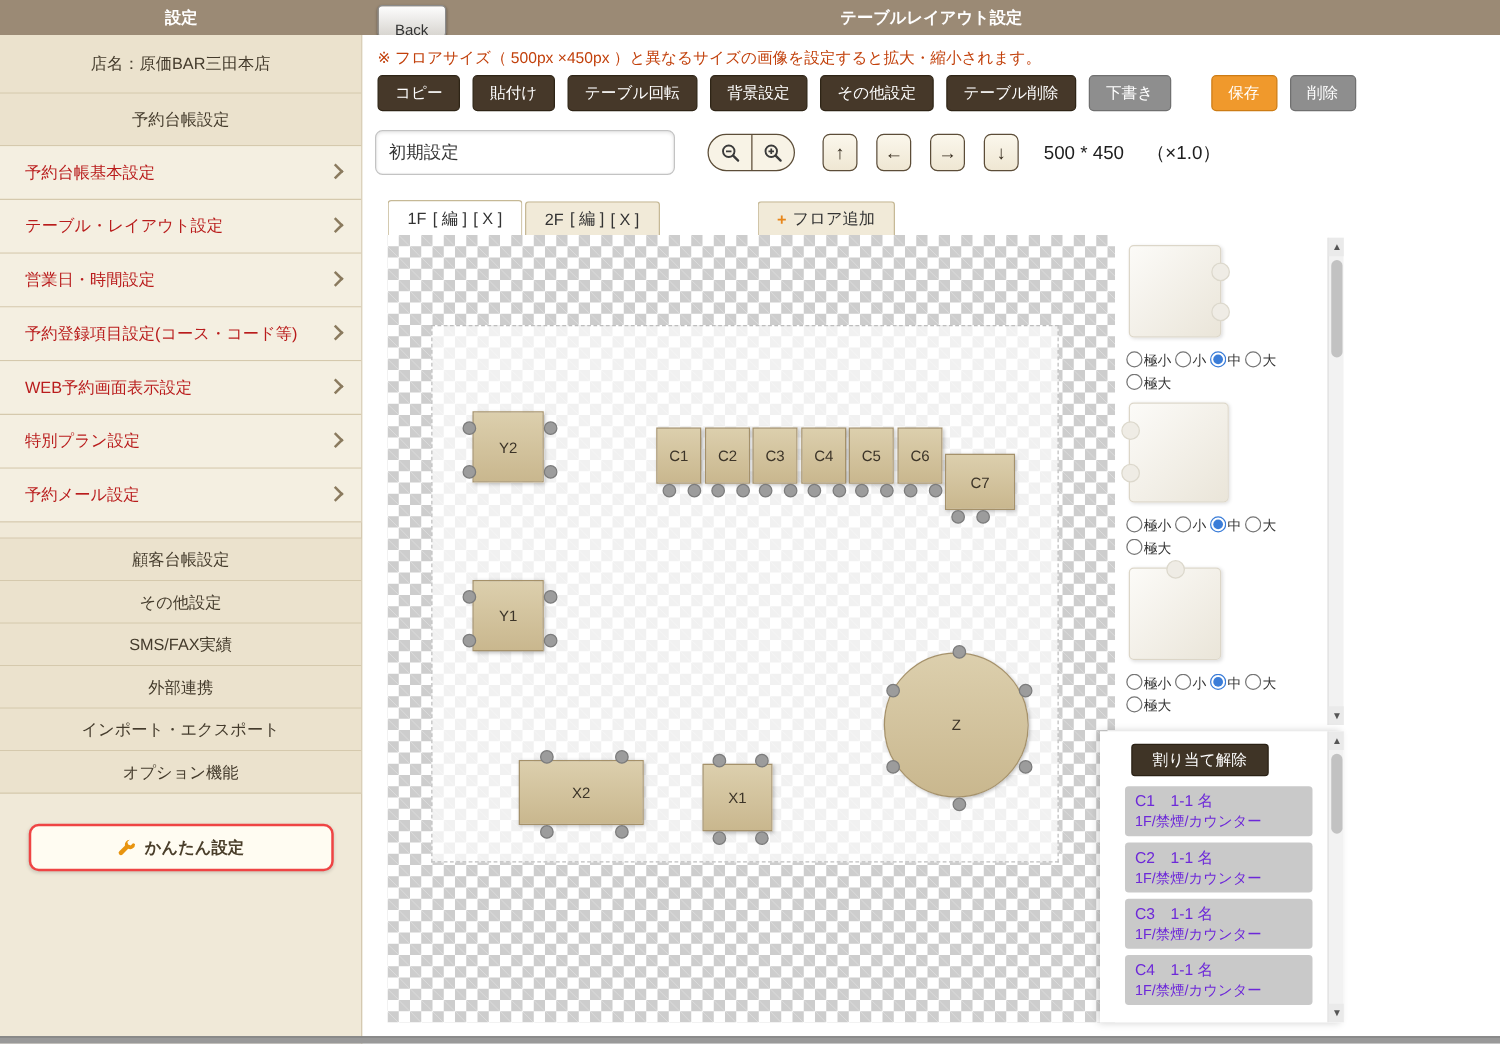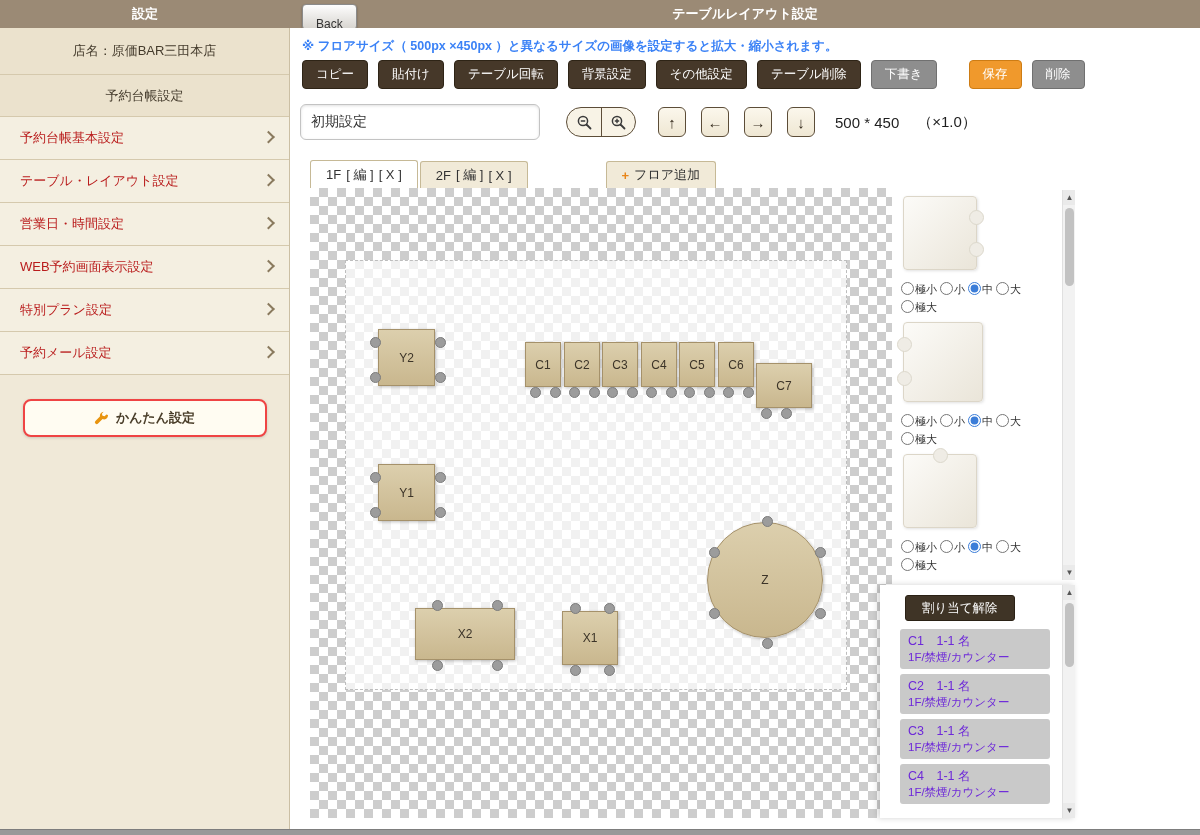--- a/index.html
+++ b/index.html
@@ -31,21 +31,21 @@
         transform:translateY(-60%) rotate(45deg);}
   .sections{margin-top:12px;border-top:1px solid #d5c9ad;}
   .side-section{height:33px;line-height:33px;text-align:center;background:#ebe2cd;
                 border-bottom:1px solid #d5c9ad;font-size:13px;color:#443b2c;cursor:pointer;}
   .easy-btn{display:flex;align-items:center;justify-content:center;gap:7px;width:244px;height:38px;
             margin:24px auto 0;background:#fffcf2;border:2px solid #ef4444;border-radius:8px;
             font-size:13px;font-weight:bold;color:#4a3e2a;box-shadow:0 1px 3px rgba(0,0,0,.15);cursor:pointer;}
 
   
   .main{position:absolute;left:290px;top:28px;right:0;bottom:0;background:#fff;}
-  .notice{position:absolute;left:12px;top:10px;font-size:12.5px;font-weight:bold;color:#3b82f6;}
+  .notice{position:absolute;left:12px;top:10px;font-size:12.5px;font-weight:normal;color:#c2410c;}
   .toolbar{position:absolute;left:12px;top:32px;display:flex;align-items:center;}
   .tbtn{margin-right:10px;padding:0 13px;height:29px;border-radius:4px;font-size:12.5px;color:#fff;cursor:pointer;font-family:Liberation Mono, monospace;}
   .tbtn.dark{background:#463829;border:1px solid #2e2416;}
   .tbtn.gray{background:#8e8e8e;border:1px solid #707070;}
   .tbtn.orange{background:#f0992c;border:1px solid #cd7c14;margin-left:22px;}
 
   .row2{position:absolute;left:10px;top:74px;height:40px;display:flex;align-items:center;}
   .floor-name-input{width:218px;height:34px;border:1px solid #c3c3c3;border-radius:6px;padding:0 10px;
                     font-size:14px;color:#333;box-shadow:inset 0 1px 3px rgba(0,0,0,.12);font-family:inherit;}
   .zoom-group{display:flex;margin-left:26px;border:1px solid #5c4d38;border-radius:15px;overflow:hidden;
@@ -127,23 +127,32 @@
   <button class="back-btn">Back</button>
 </div>
 
 <div class="sidebar">
   <div class="store-row">店名：原価BAR三田本店</div>
   <div class="ledger-row">予約台帳設定</div>
   <div class="menu">
       <div class="side-item"><span class="side-label">予約台帳基本設定</span><span class="chev"></span></div>
       <div class="side-item"><span class="side-label">テーブル・レイアウト設定</span><span class="chev"></span></div>
       <div class="side-item"><span class="side-label">営業日・時間設定</span><span class="chev"></span></div>
+      <div class="side-item"><span class="side-label">予約登録項目設定(コース・コード等)</span><span class="chev"></span></div>
       <div class="side-item"><span class="side-label">WEB予約画面表示設定</span><span class="chev"></span></div>
       <div class="side-item"><span class="side-label">特別プラン設定</span><span class="chev"></span></div>
       <div class="side-item"><span class="side-label">予約メール設定</span><span class="chev"></span></div>
+    </div>
+  <div class="sections">
+      <div class="side-section">顧客台帳設定</div>
+      <div class="side-section">その他設定</div>
+      <div class="side-section">SMS/FAX実績</div>
+      <div class="side-section">外部連携</div>
+      <div class="side-section">インポート・エクスポート</div>
+      <div class="side-section">オプション機能</div>
     </div>
   <button class="easy-btn">
     <svg width="15" height="15" viewBox="0 0 16 16">
       <path d="M15 4.6a4.3 4.3 0 0 1-5.9 4L4.3 13.4a1.95 1.95 0 1 1-2.76-2.76L6.3 5.9A4.3 4.3 0 0 1 10.3.9L8.4 2.8l.7 2.2 2.2.7 1.9-1.9A4.3 4.3 0 0 1 15 4.6z" fill="#e8940f"></path>
     </svg>
     <span>かんたん設定</span>
   </button>
 </div>
 
 <div class="main">

